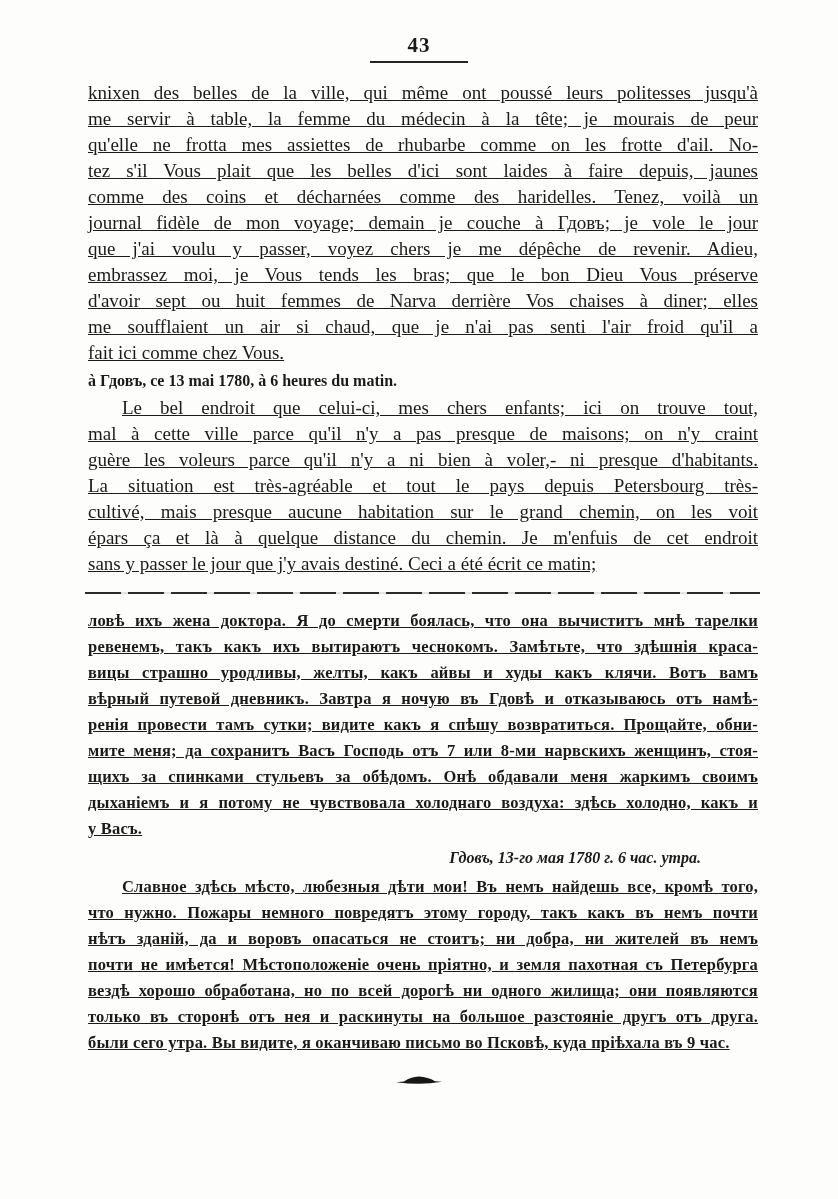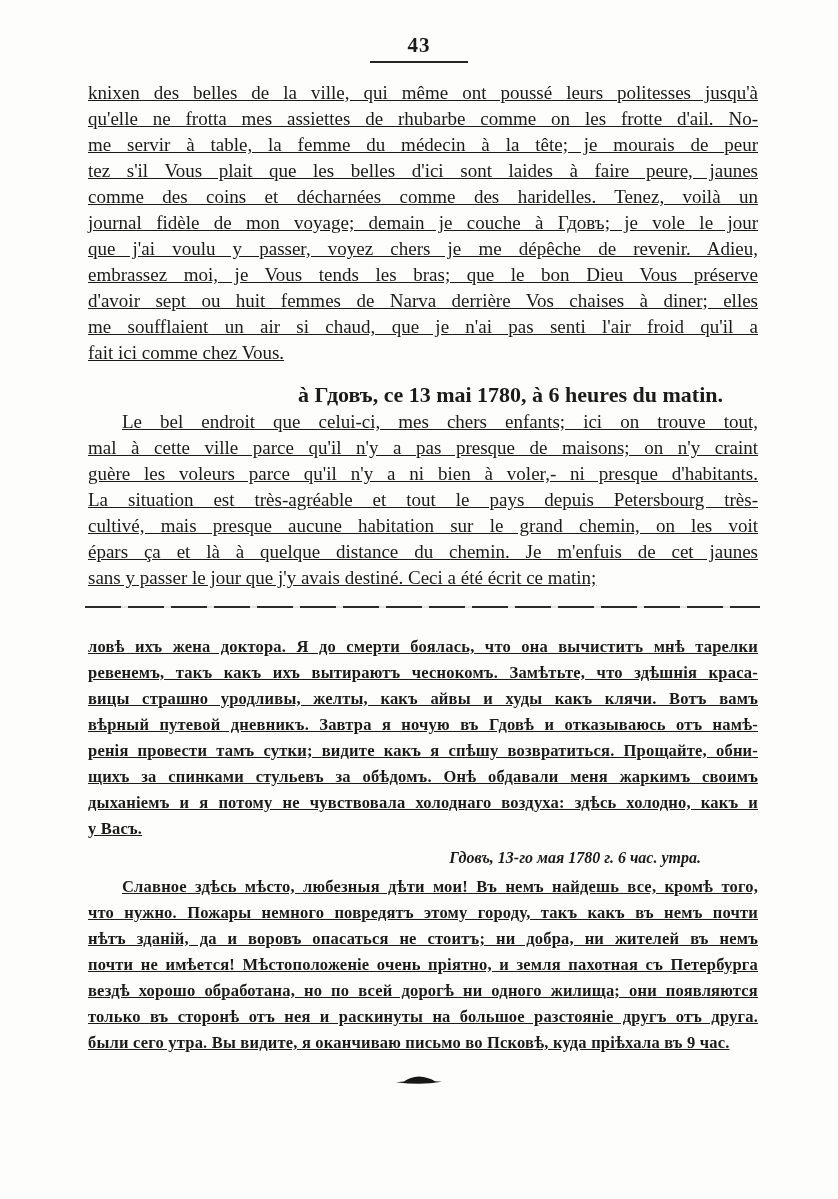--- a/index.html
+++ b/index.html
@@ -25,22 +25,22 @@
 
   .line {
     text-align: justify;
     text-align-last: justify;
     white-space: nowrap; 
   }
   .line.last { text-align-last: left; white-space: normal; }
   .line.indent { padding-left: 34px; }
 
   .dateline-fr {
-    font-size: 22px; line-height: 24px; font-weight: bold;
-    text-align: right; padding-right: 35px; margin-top: 17px;
+    font-size: 16px; line-height: 24px; font-weight: bold;
+    padding-right: 35px; margin-top: 3px;
   }
   .dateline-ru {
     font-size: 16px; line-height: 24px; font-weight: bold;
     text-align: right; padding-right: 57px; margin-top: 4px; font-style: italic;
   }
   .para { margin-top: 2px; text-decoration: underline; }
 
   
   .separator {
     height: 2px; margin: 15px 78px 0 85px;
@@ -61,56 +61,57 @@
 
   <div class="pageno-wrap">
     <div class="pageno">43</div>
     <div class="pageno-rule"></div>
   </div>
 
   <div class="textblock">
 
     <div class="fr para">
       <div class="line">knixen des belles de la ville, qui même ont poussé leurs politesses jusqu'à</div>
+      <div class="line">me servir à table, la femme du médecin à la tête; je mourais de peur</div>
       <div class="line">qu'elle ne frotta mes assiettes de rhubarbe comme on les frotte d'ail. No-</div>
-      <div class="line">me servir à table, la femme du médecin à la tête; je mourais de peur</div>
-      <div class="line">tez s'il Vous plait que les belles d'ici sont laides à faire peure, jaunes</div>
+      <div class="line">tez s'il Vous plait que les belles d'ici sont laides à faire depuis, jaunes</div>
       <div class="line">comme des coins et décharnées comme des haridelles. Tenez, voilà un</div>
       <div class="line">journal fidèle de mon voyage; demain je couche à Гдовъ; je vole le jour</div>
       <div class="line">que j'ai voulu y passer, voyez chers je me dépêche de revenir. Adieu,</div>
       <div class="line">embrassez moi, je Vous tends les bras; que le bon Dieu Vous préserve</div>
       <div class="line">d'avoir sept ou huit femmes de Narva derrière Vos chaises à diner; elles</div>
       <div class="line">me soufflaient un air si chaud, que je n'ai pas senti l'air froid qu'il a</div>
       <div class="line last">fait ici comme chez Vous.</div>
     </div>
 
     <div class="dateline-fr">à Гдовъ, ce 13 mai 1780, à 6 heures du matin.</div>
 
     <div class="fr para">
       <div class="line indent">Le bel endroit que celui-ci, mes chers enfants; ici on trouve tout,</div>
       <div class="line">mal à cette ville parce qu'il n'y a pas presque de maisons; on n'y craint</div>
       <div class="line">guère les voleurs parce qu'il n'y a ni bien à voler,- ni presque d'habitants.</div>
       <div class="line">La situation est très-agréable et tout le pays depuis Petersbourg très-</div>
       <div class="line">cultivé, mais presque aucune habitation sur le grand chemin, on les voit</div>
-      <div class="line">épars ça et là à quelque distance du chemin. Je m'enfuis de cet jaunes</div>
+      <div class="line">épars ça et là à quelque distance du chemin. Je m'enfuis de cet endroit</div>
       <div class="line last">sans y passer le jour que j'y avais destiné. Ceci a été écrit ce matin;</div>
     </div>
 
   </div>
 
   <div class="separator"></div>
 
-  <div class="textblock russian-block" style="margin-top:26px;">
+  <div class="textblock russian-block" style="margin-top:14px;">
 
     <div class="ru para">
       <div class="line">ловѣ ихъ жена доктора. Я до смерти боялась, что она вычиститъ мнѣ тарелки</div>
       <div class="line">ревенемъ, такъ какъ ихъ вытираютъ чеснокомъ. Замѣтьте, что здѣшнія краса-</div>
       <div class="line">вицы страшно уродливы, желты, какъ айвы и худы какъ клячи. Вотъ вамъ</div>
       <div class="line">вѣрный путевой дневникъ. Завтра я ночую въ Гдовѣ и отказываюсь отъ намѣ-</div>
       <div class="line">ренія провести тамъ сутки; видите какъ я спѣшу возвратиться. Прощайте, обни-</div>
+      <div class="line">мите меня; да сохранитъ Васъ Господь отъ 7 или 8-ми нарвскихъ женщинъ, стоя-</div>
       <div class="line">щихъ за спинками стульевъ за обѣдомъ. Онѣ обдавали меня жаркимъ своимъ</div>
       <div class="line">дыханіемъ и я потому не чувствовала холоднаго воздуха: здѣсь холодно, какъ и</div>
       <div class="line last">у Васъ.</div>
     </div>
 
     <div class="dateline-ru">Гдовъ, 13-го мая 1780 г. 6 час. утра.</div>
 
     <div class="ru para" style="margin-top:4px;">
       <div class="line indent">Славное здѣсь мѣсто, любезныя дѣти мои! Въ немъ найдешь все, кромѣ того,</div>
       <div class="line">что нужно. Пожары немного повредятъ этому городу, такъ какъ въ немъ почти</div>

